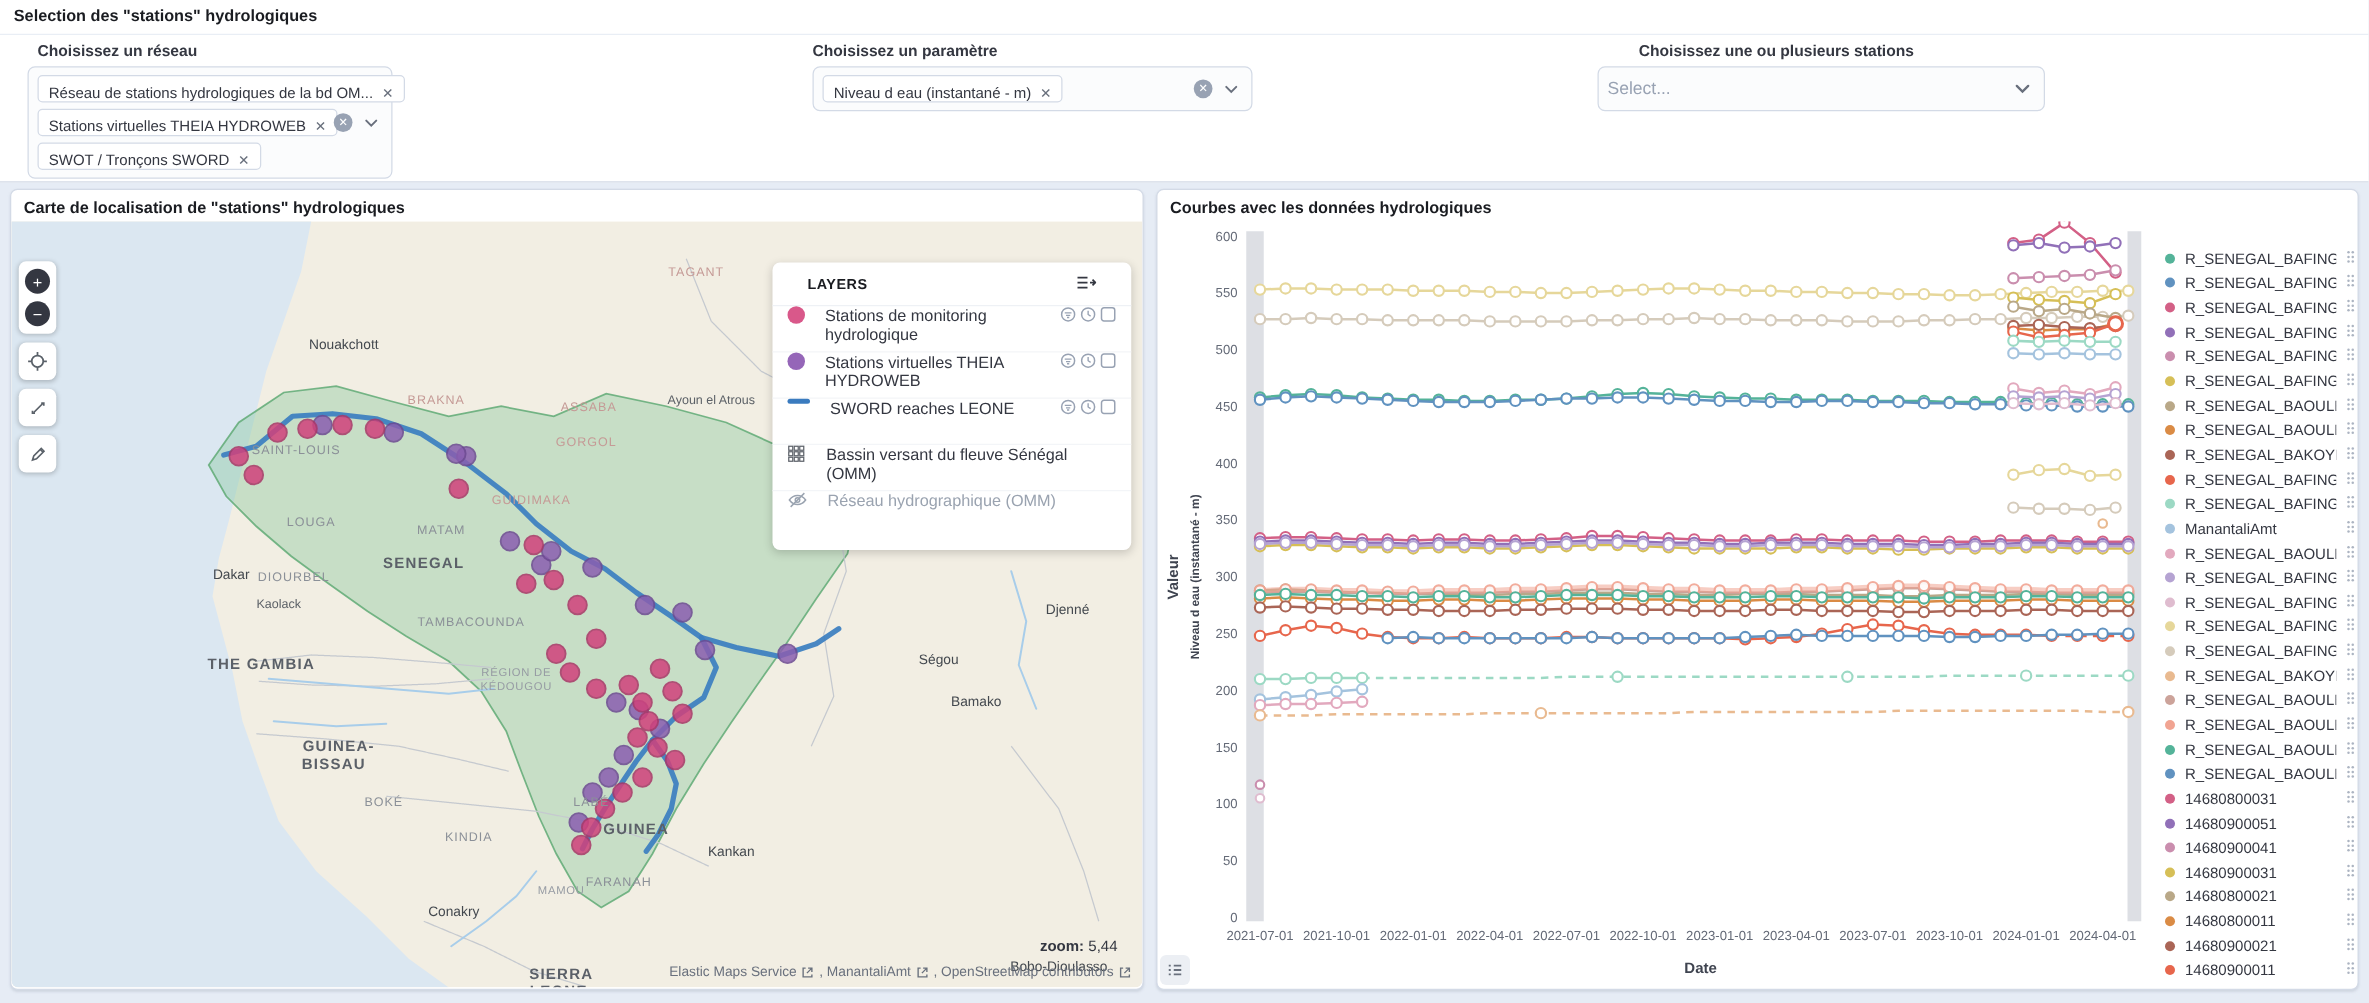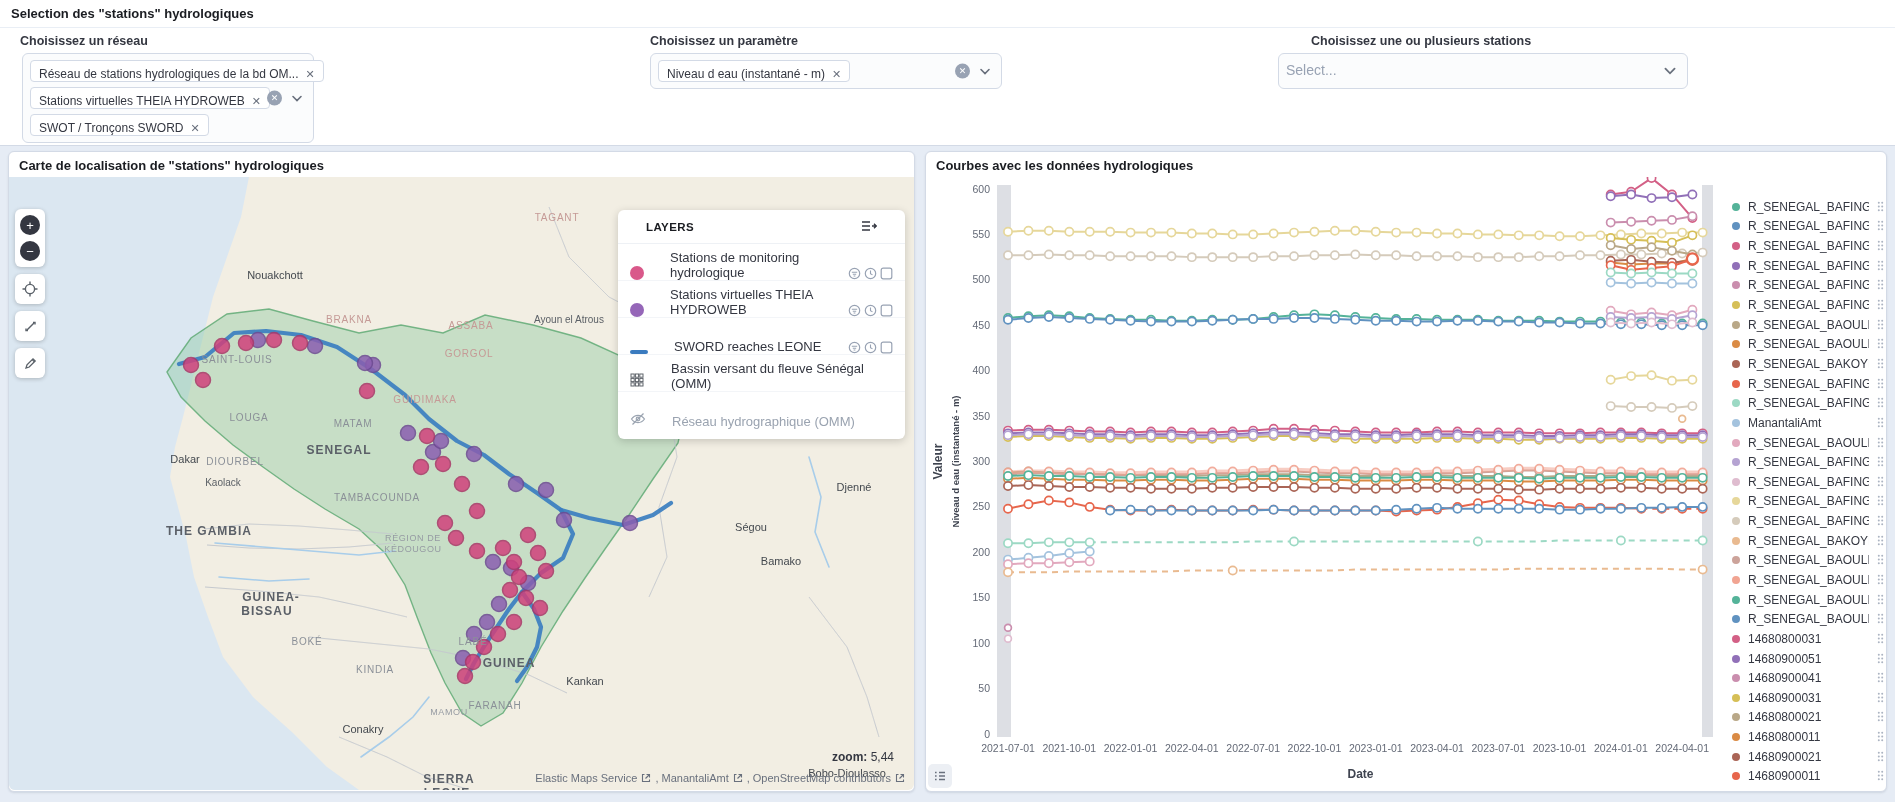--- a/index.html
+++ b/index.html
@@ -30,21 +30,21 @@
   
   #map-svg { position:absolute; left:0; top:0; }
   .map-controls { position:absolute; left:6px; top:32px; display:flex; flex-direction:column; gap:7px; }
   .mc-card { background:#fff; border-radius:6px; box-shadow:0 1px 4px rgba(0,0,0,.22); display:flex; flex-direction:column; align-items:center; justify-content:center; width:30px; }
   .mc-zoom { height:58px; gap:6px; }
   .mc-sq { height:30px; }
   .mc-circle { width:20px; height:20px; border-radius:50%; background:#343741; color:#fff; font-size:13px; line-height:19px; text-align:center; border:none; cursor:pointer; }
   .layers-panel { position:absolute; left:609px; top:33px; width:287px; background:#fff; border-radius:6px; box-shadow:0 2px 8px rgba(0,0,0,.18); padding-bottom:10px; }
   .layers-head { display:flex; justify-content:space-between; align-items:center; padding:9px 28px 8px; border-bottom:1px solid #eef1f5; }
   .layers-head span { font-size:11.5px; font-weight:bold; letter-spacing:.4px; color:#1a1c21; }
-  .layer-row { display:flex; align-items:flex-end; gap:26px; height:37px; padding:0 12px; border-bottom:1px solid #f3f5f8; font-size:13px; color:#343741; cursor:pointer; }
+  .layer-row { display:flex; align-items:flex-start; gap:16px; height:37px; padding:0 12px; border-bottom:1px solid #f3f5f8; font-size:13px; color:#343741; cursor:pointer; }
   .layer-row:last-child { border-bottom:none; }
   .layer-row.disabled { color:#9aa3b0; }
   .layer-dot { width:14px; height:14px; border-radius:50%; flex:none; }
   .layer-line { width:18px; height:4px; border-radius:2px; flex:none; }
   .layer-right { margin-left:auto; display:flex; gap:3px; align-items:center; }
   .zoom-ind { position:absolute; right:20px; bottom:26px; font-size:12px; color:#343741; }
   .zoom-ind b { font-weight:bold; }
   .attribution { position:absolute; right:8px; bottom:6px; font-size:11px; color:#69707d; display:flex; align-items:center; gap:3px; white-space:nowrap; }
   .attribution svg { margin:0 1px; }
 
@@ -67,21 +67,21 @@
 </style>
 </head>
 <body>
 
 <div class="page">
 
   <section class="controls-bar">
     <div class="title-row">
       <span class="section-title">Selection des "stations" hydrologiques</span>
     </div>
-    <label class="ctl-label" style="left:20px">Choisissez un réseau</label>
+    <label class="ctl-label" style="left:30px">Choisissez un réseau</label>
     <div class="combo" style="left:22px; width:292px; min-height:86px">
       <div class="tags" id="reseau-tags">
           <div class="tag">
             <span>Réseau de stations hydrologiques de la bd OM...</span>
             <span class="x">✕</span>
           </div>
           <div class="tag">
             <span>Stations virtuelles THEIA HYDROWEB</span>
             <span class="x">✕</span>
           </div>
@@ -110,21 +110,21 @@
       <div class="combo-right">
         <button class="clear-btn">✕</button>
         <span class="chev">
             <svg width="14" height="14" viewBox="0 0 14 14">
               <path d="M3 5l4 4 4-4" fill="none" stroke="#69707d" stroke-width="1.6" stroke-linecap="round"></path>
             </svg>
           </span>
       </div>
     </div>
     <label class="ctl-label" style="left:1311px">Choisissez une ou plusieurs stations</label>
-    <div class="combo" style="left:1278px; width:410px; height:36px">
+    <div class="combo" style="left:1278px; width:358px; height:36px">
       <span class="placeholder">Select...</span>
       <div class="combo-right">
         <span class="chev">
             <svg width="16" height="16" viewBox="0 0 14 14">
               <path d="M3 5l4 4 4-4" fill="none" stroke="#69707d" stroke-width="1.6" stroke-linecap="round"></path>
             </svg>
           </span>
       </div>
     </div>
   </section>

